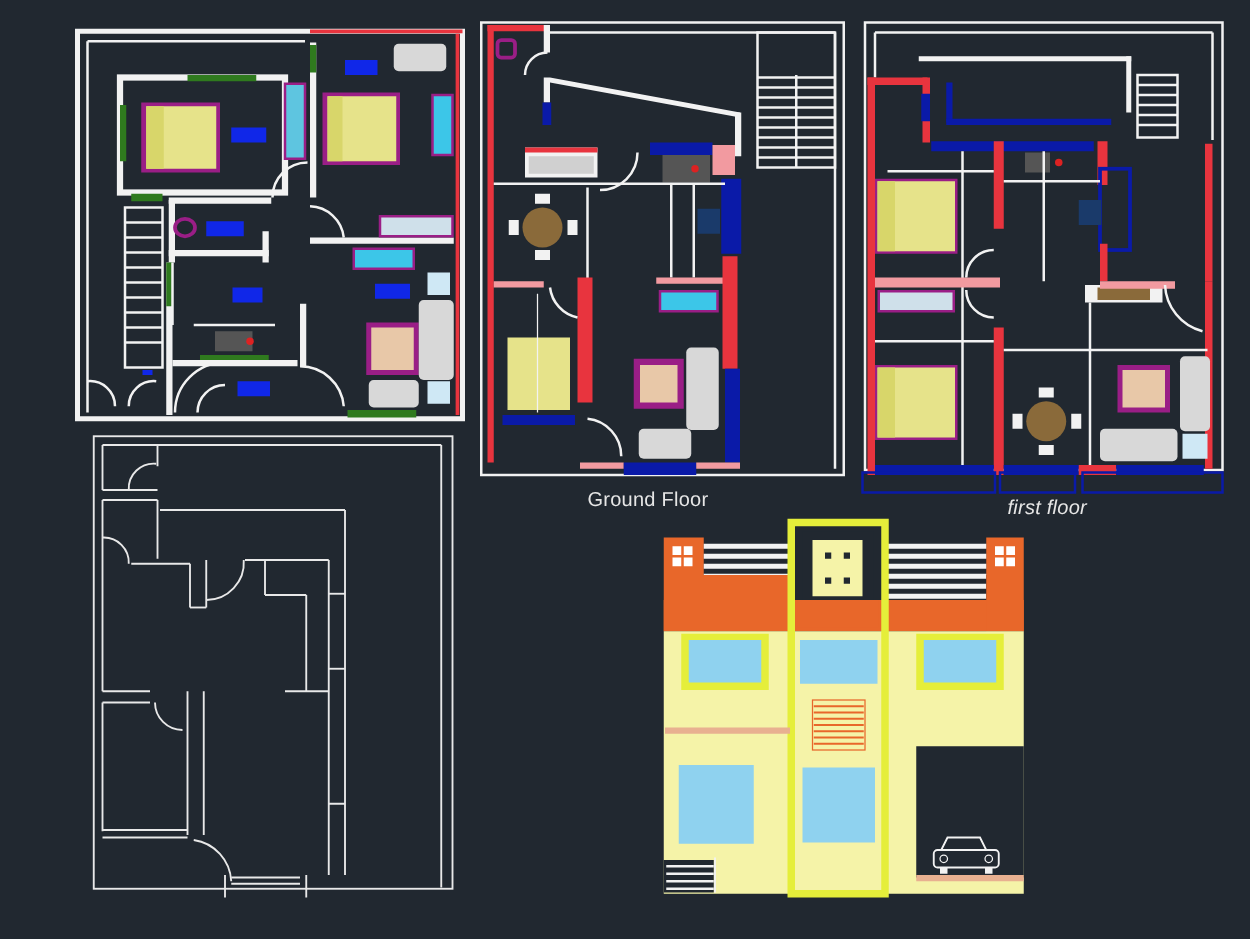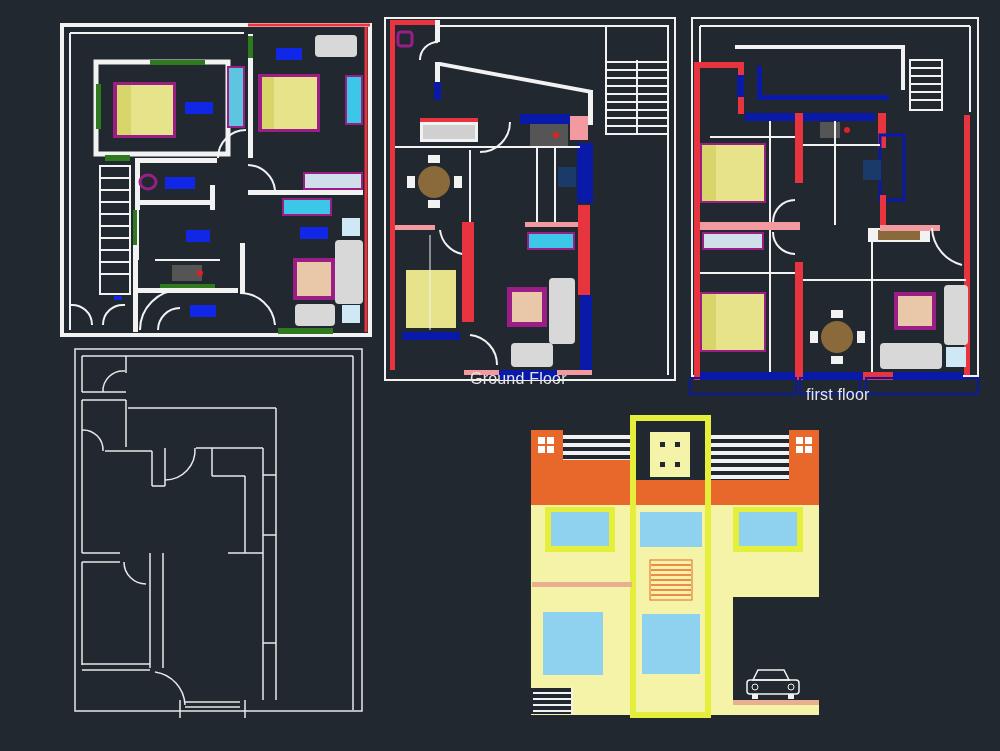--- a/index.html
+++ b/index.html
@@ -380,14 +380,14 @@
     <g fill="#f2f2f2">
       <rect x="533" y="692" width="38" height="2"></rect>
         <rect x="533" y="698" width="38" height="2"></rect>
       <rect x="533" y="704" width="38" height="2"></rect>
         <rect x="533" y="710" width="38" height="2"></rect>
     </g>
     <line x1="572" y1="686" x2="572" y2="714" stroke="#f2f2f2" stroke-width="1.5"></line>
   </g>
 </svg>
 
-<div class="lbl" style="left:470px;top:370px;">Ground Floor</div>
-<div class="lbl" style="left:806px;top:386px;">first floor</div>
+<div class="lbl" style="left:470px;top:392px;">Ground Floor</div>
+<div class="lbl" style="left:806px;top:398px;font-style:italic;">first floor</div>
 
 </body></html>

